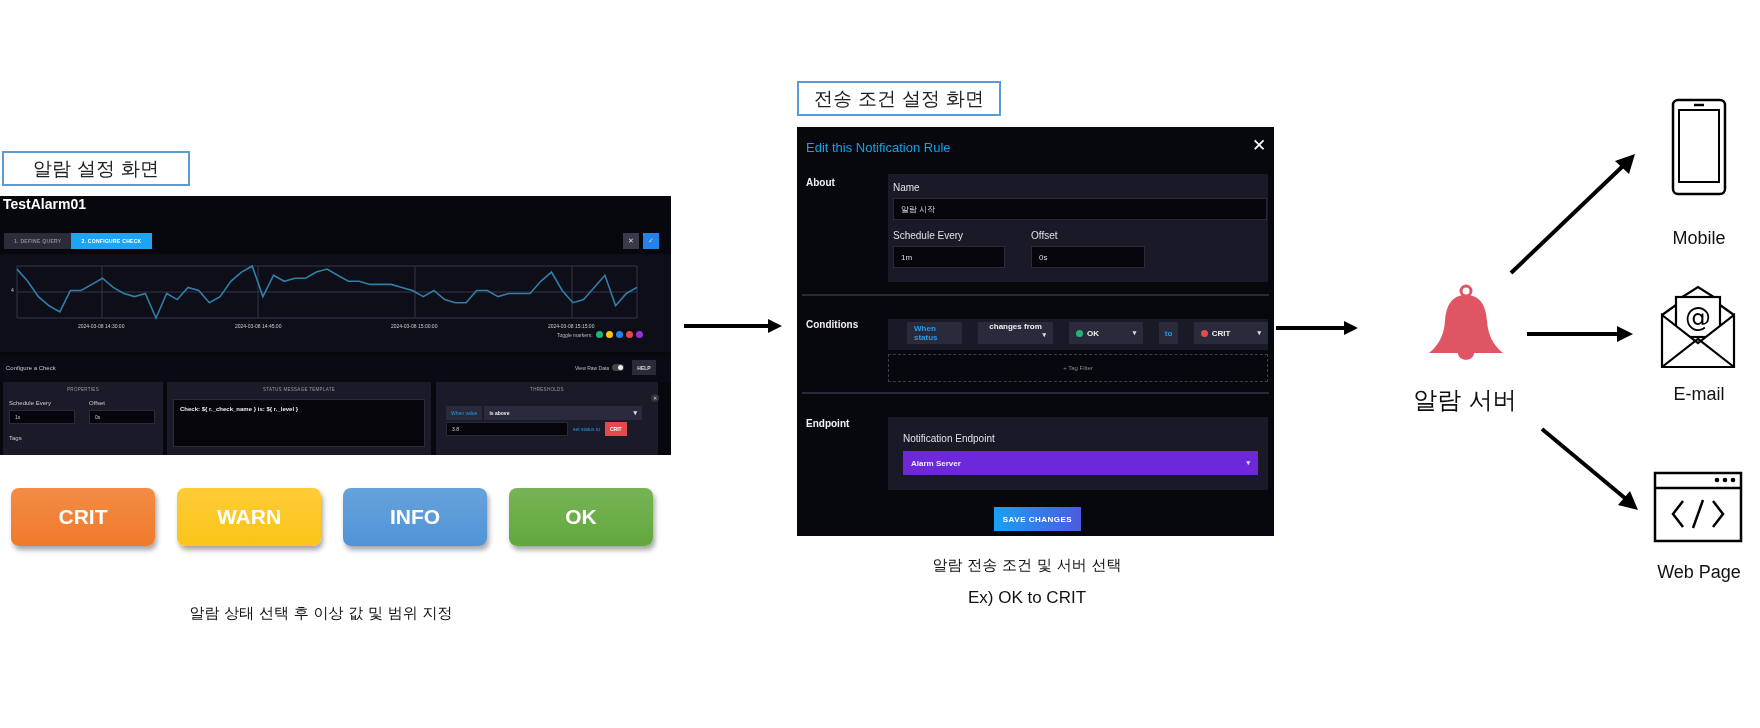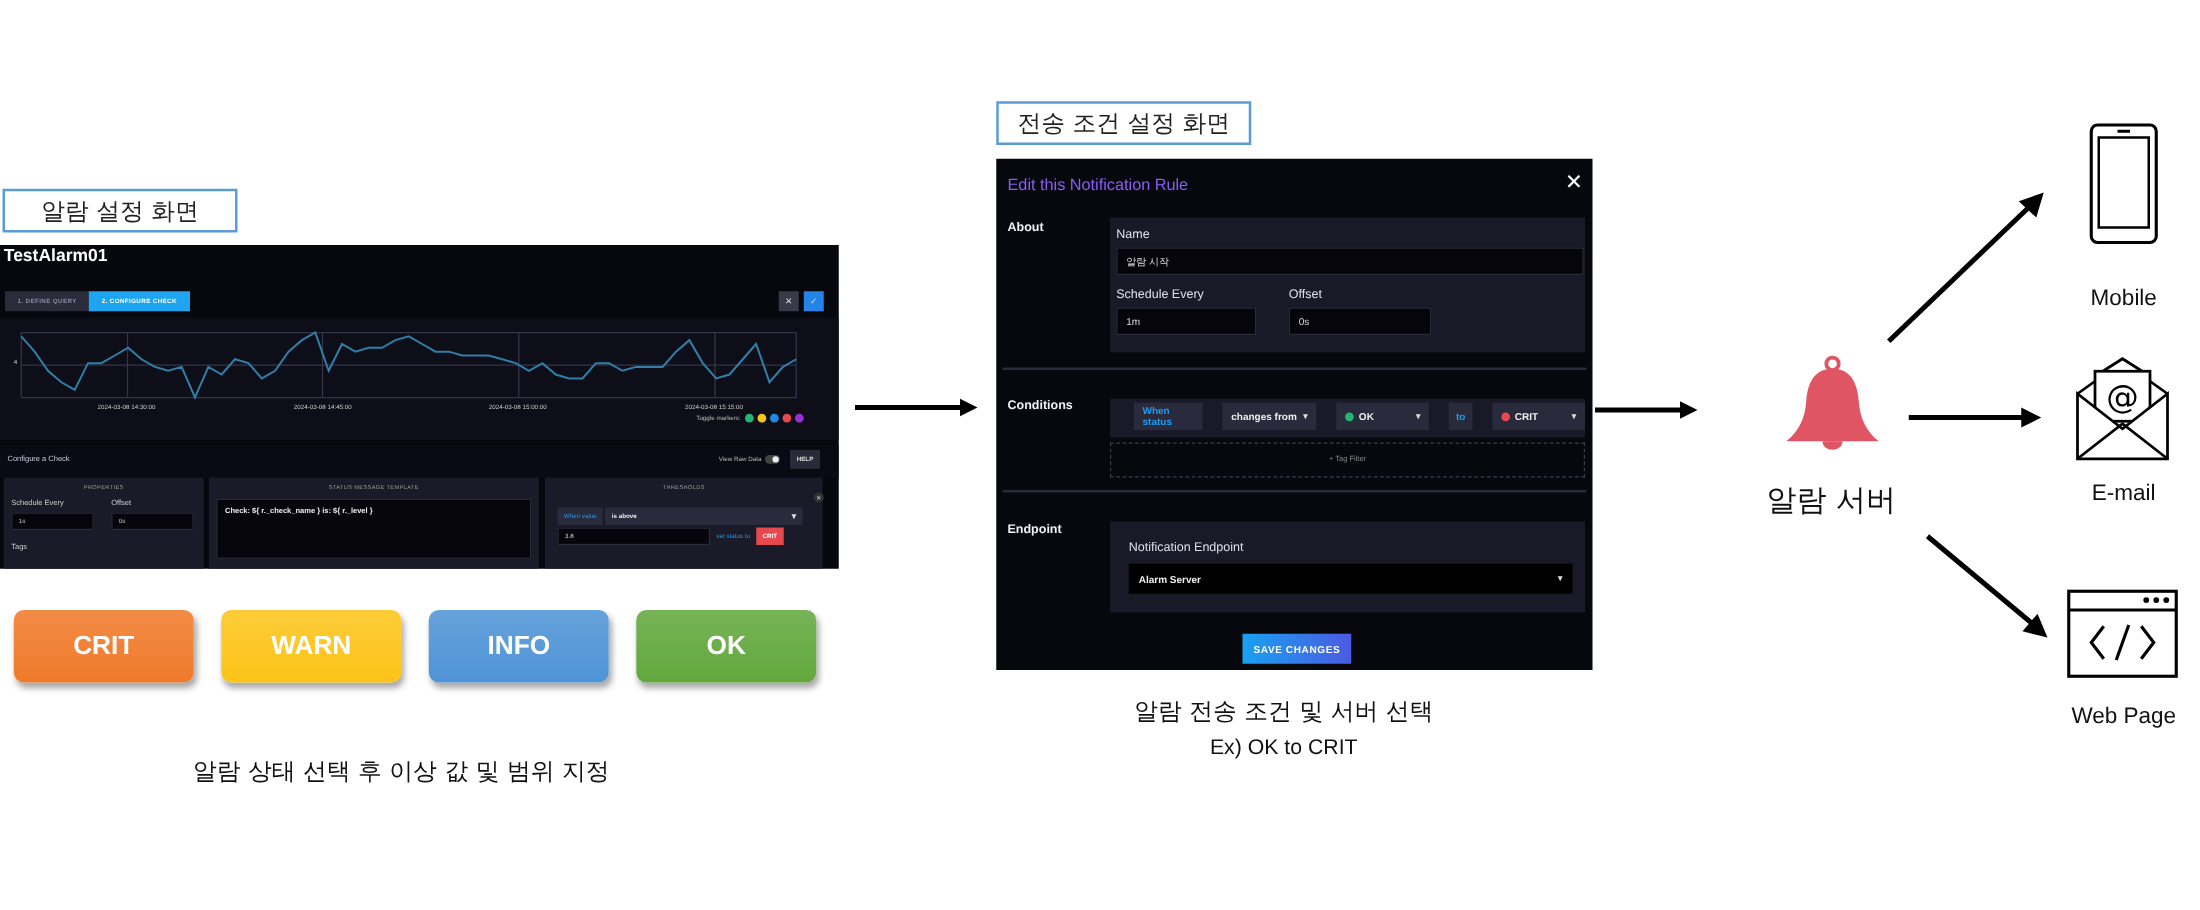--- a/index.html
+++ b/index.html
@@ -26,38 +26,38 @@
   .sub-panel { top: 186px; height: 73px; background: #1a1a28; }
   .sub-head { width: 100%; text-align: center; font-size: 4.5px; color: #999; padding-top: 5px; letter-spacing: .3px; }
   .mini-label { font-size: 6px; color: #ccc; }
   .mini-input { background: #05050b; border: 1px solid #2a2a38; height: 14px; font-size: 5px; color: #ccc; display: flex; align-items: center; padding-left: 5px; }
   .msg-box { background: #05050b; border: 1px solid #2a2a38; font-size: 6px; color: #eee; font-weight: bold; padding: 6px; }
   .thr-row { display: flex; height: 14px; }
   .thr-cell { font-size: 5px; display: flex; align-items: center; padding: 0 5px; }
 
   
   .status-btn { top: 488px; width: 144px; height: 58px; border-radius: 8px; color: #fff; font-weight: bold; font-size: 21px; display: flex; align-items: center; justify-content: center; box-shadow: 2px 4px 5px rgba(0,0,0,.35); font-family: "Liberation Sans", sans-serif; }
-  .caption { font-size: 19px; color: #111; text-align: center; }
+  .caption { font-size: 15px; color: #111; text-align: center; }
 
   
   .modal { left: 797px; top: 127px; width: 477px; height: 409px; background: #07070e; font-family: "Liberation Sans", sans-serif; color: #e8e8f0; overflow: hidden; }
-  .modal-title { left: 9px; top: 13px; font-size: 13px; color: #8b5cf6; }
+  .modal-title { left: 9px; top: 13px; font-size: 13px; color: #0ea5e9; }
   .modal-close { left: 455px; top: 8px; font-size: 17px; color: #fff; }
   .sec-label { left: 9px; font-size: 10px; font-weight: bold; color: #f0f0f5; }
   .sec-box { background: #191927; }
   .field-label { font-size: 10px; color: #e0e0ea; }
   .field-input { background: #05050b; border: 1px solid #2a2a3a; height: 22px; font-size: 8px; color: #ddd; display: flex; align-items: center; padding-left: 7px; }
   .divider { left: 5px; width: 467px; height: 2px; background: #2a2a3a; }
   .cond-row { display: flex; height: 25px; gap: 16px; margin-left: 16px; }
   .cond-cell { background: #2a2a3d; font-size: 8px; font-weight: bold; display: flex; align-items: center; padding: 0 7px; color: #eee; }
   .cond-cell.blue { color: #1e9cf0; }
   .caret { margin-left: auto; font-size: 7px; color: #ddd; }
   .dot { width: 7px; height: 7px; border-radius: 50%; display: inline-block; margin-right: 4px; }
   .tag-filter { border: 1px dashed #3c3c52; height: 28px; display: flex; align-items: center; justify-content: center; font-size: 6px; color: #888; }
-  .endpoint-select { background: #000000; height: 24px; display: flex; align-items: center; padding: 0 8px; font-size: 8px; font-weight: bold; color: #eee; }
+  .endpoint-select { background: #6d28d9; height: 24px; display: flex; align-items: center; padding: 0 8px; font-size: 8px; font-weight: bold; color: #eee; }
   .save-btn { left: 197px; top: 380px; width: 87px; height: 24px; background: linear-gradient(90deg, #1aa0f2, #4b5be0); font-size: 8px; font-weight: bold; color: #fff; display: flex; align-items: center; justify-content: center; letter-spacing: .5px; }
 
   .icon-label { font-size: 18px; color: #111; text-align: center; font-family: "Liberation Sans", sans-serif; }
 </style>
 </head>
 <body>
 
 <div class="abs section-label" style="left:2px;top:151px;width:188px;height:35px;">
   <span>알람 설정 화면</span>
 </div>
@@ -175,21 +175,21 @@
     <div class="abs field-label" style="left:143px;top:56px;">Offset</div>
     <div class="abs field-input" style="left:143px;top:72px;width:114px;">0s</div>
   </div>
 
   <div class="abs divider" style="top:167px;"></div>
 
   <div class="abs sec-label" style="top:192px;">Conditions</div>
   <div class="abs sec-box" style="left:91px;top:192px;width:380px;height:31px;">
     <div class="cond-row" style="padding:3px 0 0 3px;">
       <div class="cond-cell blue" style="width:63px;">When status</div>
-      <div class="cond-cell" style="width:87px;">
+      <div class="cond-cell" style="width:87px;flex-direction:column;">
           <span>changes from</span>
           <span class="caret">▾</span>
         </div>
       <div class="cond-cell" style="width:86px;">
           <span class="dot" id="from-dot" style="background: rgb(34, 181, 115);"></span>
           <span>OK</span>
           <span class="caret">▾</span>
         </div>
       <div class="cond-cell blue" style="width:22px;justify-content:center;padding:0;">to</div>
       <div class="cond-cell" style="width:86px;">

